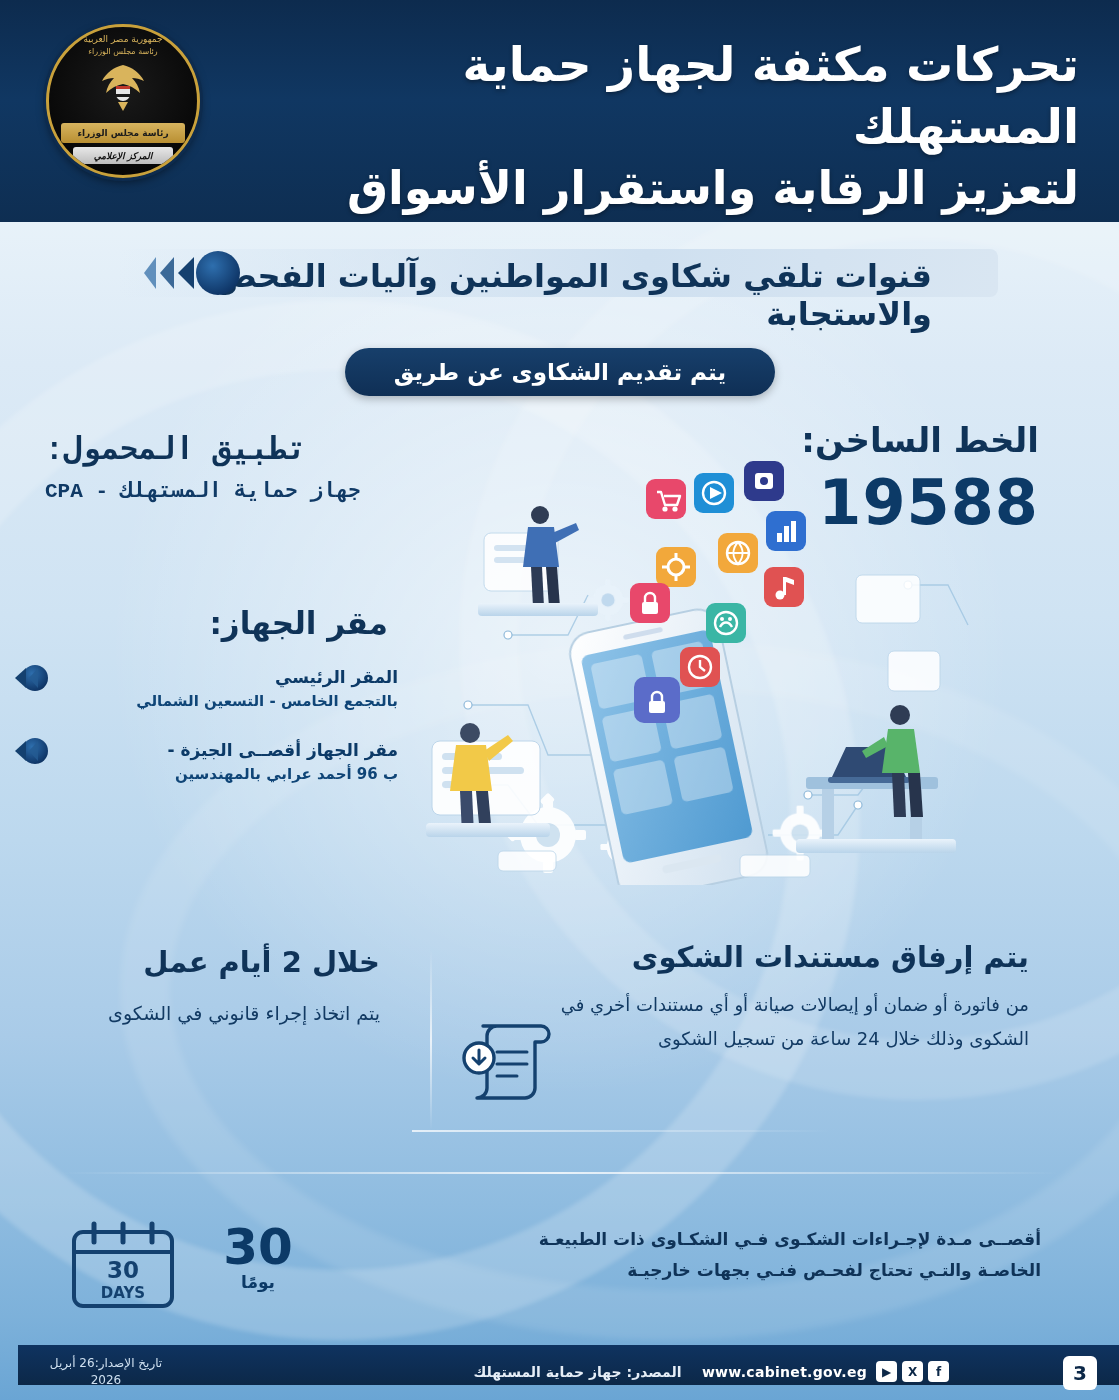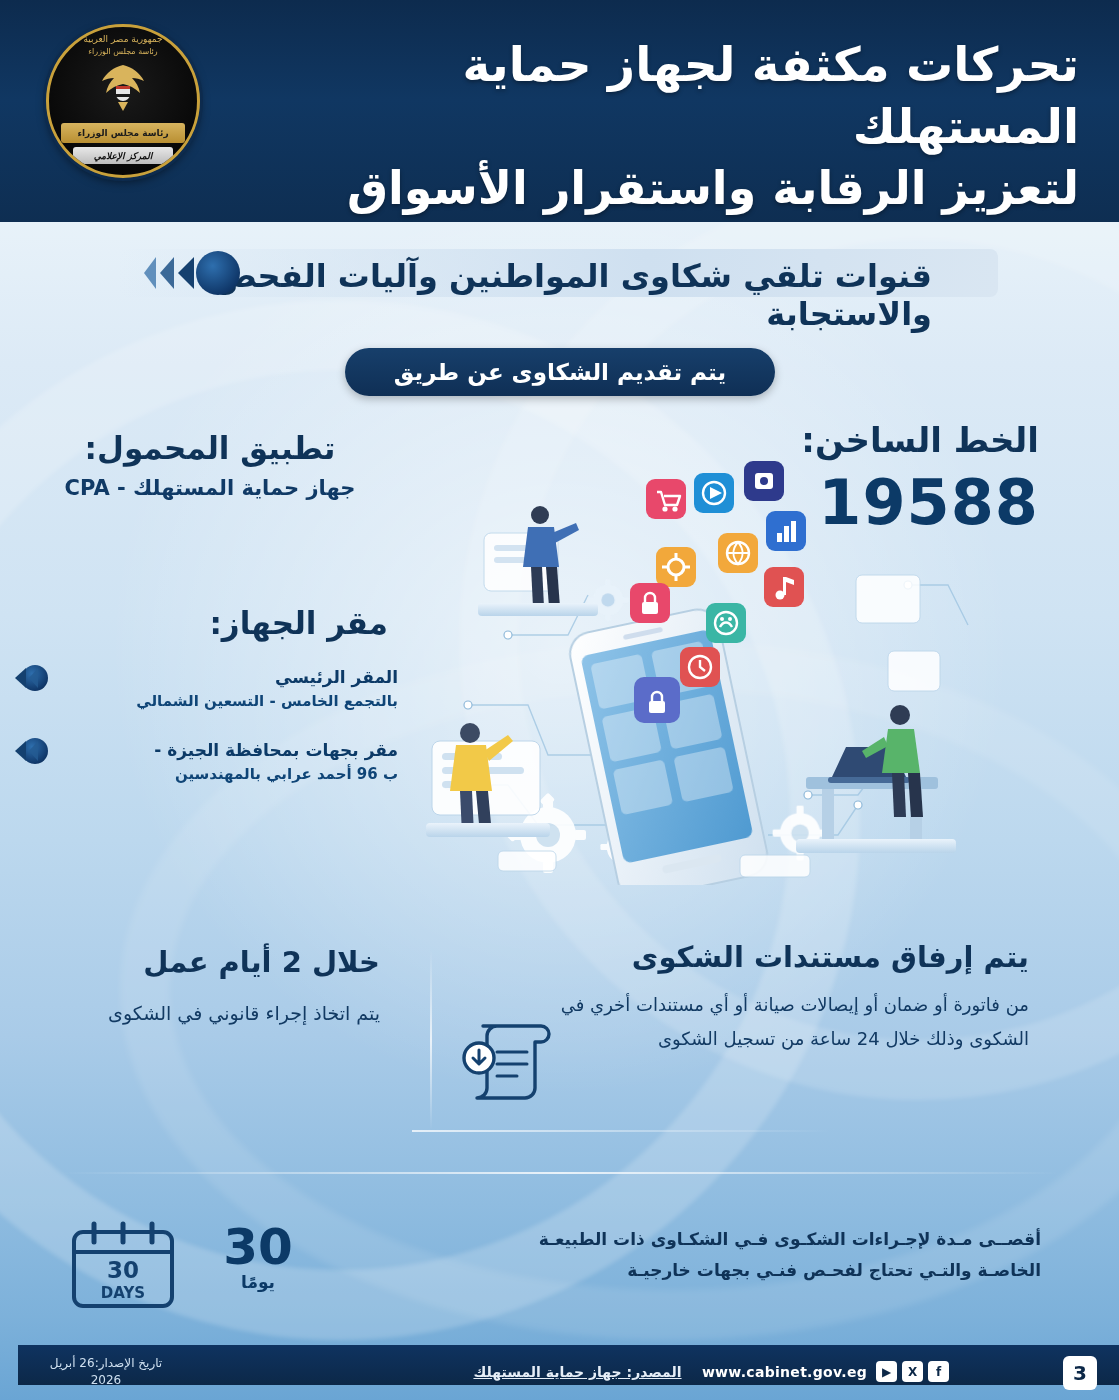--- a/index.html
+++ b/index.html
@@ -66,21 +66,21 @@
      background:linear-gradient(180deg,#173f6b 0%,#0f2f55 100%);
      display:flex;align-items:center;justify-content:center;
      box-shadow:0 3px 8px rgba(0,0,0,.25);}
   .pill span{color:#fff;font-size:23px;font-weight:bold;}
 
   
   .hotline{position:absolute;right:80px;top:420px;width:300px;text-align:right;}
   .hotline .lbl{font-size:34px;font-weight:bold;color:#0f3358;}
   .hotline .num{font-size:62px;font-weight:bold;color:#0c3a67;letter-spacing:1px;margin-top:6px;direction:ltr;text-align:right;}
 
-  .appblock{position:absolute;left:45px;top:430px;width:330px;text-align:center;}
+  .appblock{position:absolute;left:45px;top:430px;width:330px;text-align:left;font-family:Liberation Mono, monospace;}
   .appblock .lbl{font-size:31px;font-weight:bold;color:#0f3358;}
   .appblock .val{font-size:21px;font-weight:bold;color:#103a66;margin-top:10px;}
 
   .hq{position:absolute;left:18px;top:605px;width:380px;text-align:right;}
   .hq .lbl{font-size:31px;font-weight:bold;color:#0f3358;padding-right:10px;}
   .hq-item{margin-top:22px;position:relative;padding-right:0;}
   .hq-item .t1{font-size:17px;font-weight:bold;color:#0c3a67;}
   .hq-item .t2{font-size:15px;font-weight:bold;color:#0f4577;margin-top:5px;}
   .bullet{position:absolute;left:-28px;top:-2px;width:92px;height:26px;}
   .bullet .dot{position:absolute;right:34px;top:0;width:26px;height:26px;border-radius:50%;
@@ -116,21 +116,21 @@
   .b-num{position:absolute;left:198px;top:1222px;width:120px;text-align:center;}
   .b-num .n{font-size:50px;font-weight:bold;color:#0c3a67;line-height:1;}
   .b-num .u{font-size:17px;font-weight:bold;color:#0c3a67;}
   .cal{position:absolute;left:68px;top:1218px;width:110px;height:94px;}
 
   
   .footer{position:absolute;left:18px;top:1345px;width:1119px;height:40px;
      background:linear-gradient(180deg,#0f3360 0%,#0c2848 100%);}
   .footer .date{position:absolute;left:28px;top:10px;font-size:12px;color:#cfe0f0;
      width:120px;text-align:center;line-height:1.4;}
-  .footer .src{position:absolute;left:50%;transform:translateX(-50%);top:19px;font-size:14px;color:#e6eef7;font-weight:bold;text-decoration:underline;}
+  .footer .src{position:absolute;left:50%;transform:translateX(-50%);top:19px;font-size:14px;color:#e6eef7;font-weight:bold;}
   .footer .url{position:absolute;right:270px;top:19px;font-size:14px;color:#ffffff;font-weight:bold;letter-spacing:.3px;}
   .footer .socials{position:absolute;right:188px;top:16px;display:flex;gap:5px;}
   .footer .socials div{width:21px;height:21px;border-radius:4px;background:#ffffff;color:#0c2848;
      font-size:12px;font-weight:bold;display:flex;align-items:center;justify-content:center;}
   .footer .pageno{position:absolute;right:40px;top:11px;width:34px;height:34px;border-radius:6px;
      background:#ffffff;color:#0c2848;font-size:20px;font-weight:bold;display:flex;align-items:center;justify-content:center;}
 </style>
 </head>
 <body>
 
@@ -201,21 +201,21 @@
       <div class="t1">المقر الرئيسي</div>
       <div class="t2">بالتجمع الخامس - التسعين الشمالي</div>
     </div>
 
     <div class="hq-item" style="margin-top:30px;">
       <div class="bullet">
         <div class="dot"></div>
         <div class="lash b1"></div>
         <div class="lash b2"></div>
       </div>
-      <div class="t1">مقر بجهات بمحافظة الجيزة -</div>
+      <div class="t1">مقر الجهاز أقصــى الجيزة -</div>
       <div class="t2">ب 96 أحمد عرابي بالمهندسين</div>
     </div>
   </div>
 
   <svg class="illus" viewBox="0 0 600 430">
     <defs>
       <linearGradient id="phoneG" x1="0" y1="0" x2="1" y2="1">
         <stop offset="0%" stop-color="#ffffff"></stop>
           <stop offset="100%" stop-color="#cfe0ef"></stop>
       </linearGradient>

